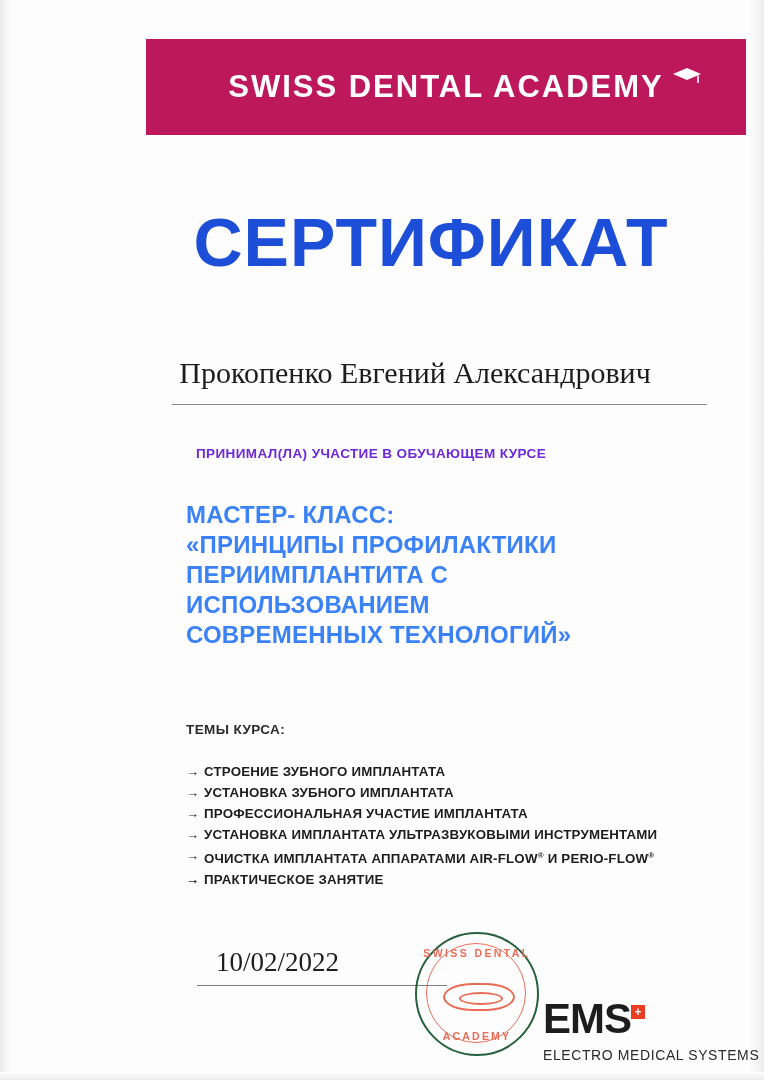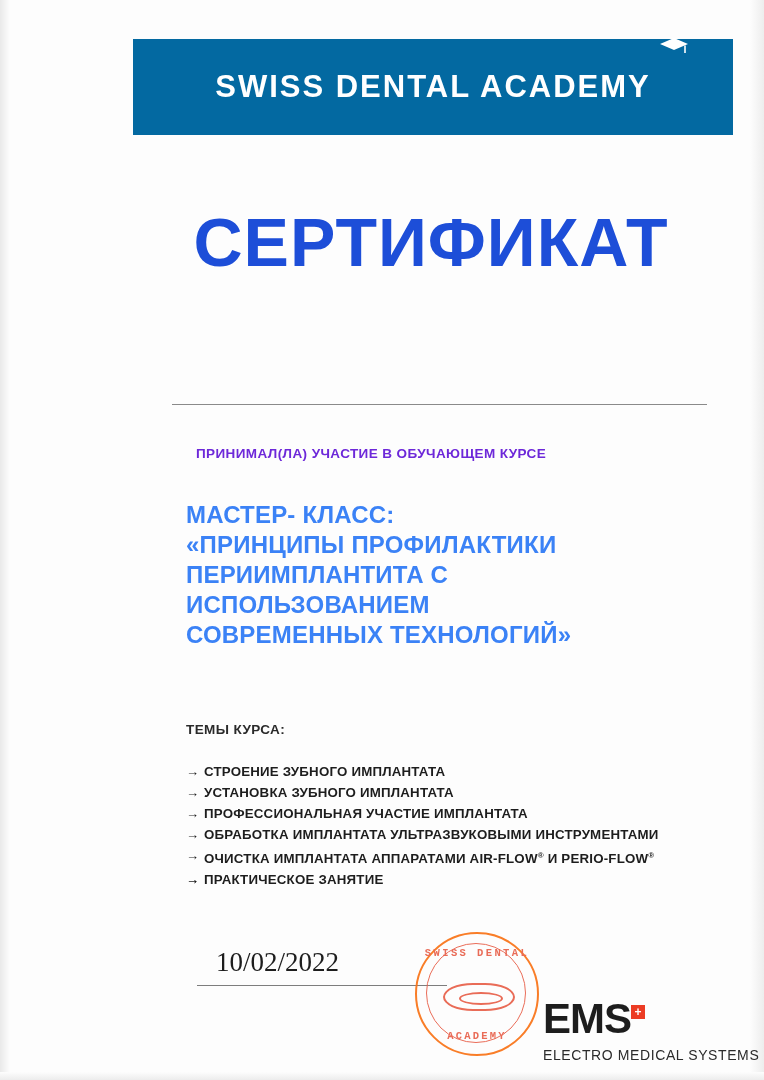--- a/index.html
+++ b/index.html
@@ -35,26 +35,27 @@
   .scan-edge-bottom {
     position: absolute;
     left: 0; bottom: 0;
     width: 764px; height: 8px;
     background: linear-gradient(to top, #ececec, #fdfdfd);
   }
 
   
   .header-band {
     position: absolute;
-    left: 133px;
+    left: 146px;
     top: 39px;
     width: 600px;
     height: 96px;
-    background: #0369a1;
+    background: #be185d;
     display: flex;
+    align-items: center;
     justify-content: center;
   }
   .brand-wrap {
     position: relative;
     display: flex;
     align-items: center;
     justify-content: center;
     width: 100%;
   }
   .brand-text {
@@ -199,24 +200,23 @@
   }
 
   
   .stamp {
     position: absolute;
     left: 415px;
     top: 932px;
     width: 120px;
     height: 120px;
     border-radius: 50%;
-    border: 2px solid #f97316;
+    border: 2px solid #14532d;
     color: #e8604a;
     opacity: 0.92;
-    font-family: Liberation Mono, monospace;
   }
   .stamp-inner {
     position: absolute;
     left: 9px; top: 9px;
     width: 98px; height: 98px;
     border-radius: 50%;
     border: 1px solid #e8604a;
   }
   .stamp-top, .stamp-bottom {
     position: absolute;
@@ -306,39 +306,40 @@
           <polygon points="15,1 29,7 15,13 1,7" fill="#ffffff"></polygon>
           <path d="M24,10 L24,17 Q24,20 15,20 Q6,20 6,17 L6,10" fill="none" stroke="#ffffff" stroke-width="0"></path>
           <path d="M26,8.5 L26,16" stroke="#ffffff" stroke-width="1.6" fill="none"></path>
         </svg>
       </span>
     </div>
   </div>
 
   <div class="cert-title">СЕРТИФИКАТ</div>
 
+  <div class="recipient">Прокопенко Евгений Александрович</div>
   <div class="recipient-rule"></div>
 
   <div class="participated">ПРИНИМАЛ(ЛА) УЧАСТИЕ В ОБУЧАЮЩЕМ КУРСЕ</div>
 
   <div class="course-title">
     <div>МАСТЕР- КЛАСС:</div>
     <div>«ПРИНЦИПЫ ПРОФИЛАКТИКИ</div>
     <div>ПЕРИИМПЛАНТИТА С</div>
     <div>ИСПОЛЬЗОВАНИЕМ</div>
     <div>СОВРЕМЕННЫХ ТЕХНОЛОГИЙ»</div>
   </div>
 
   <div class="topics-heading">ТЕМЫ КУРСА:</div>
 
   <ul class="topics-list">
     <li><span class="arrow">→</span><span>СТРОЕНИЕ ЗУБНОГО ИМПЛАНТАТА</span></li>
     <li><span class="arrow">→</span><span>УСТАНОВКА ЗУБНОГО ИМПЛАНТАТА</span></li>
     <li><span class="arrow">→</span><span>ПРОФЕССИОНАЛЬНАЯ УЧАСТИЕ ИМПЛАНТАТА</span></li>
-    <li><span class="arrow">→</span><span>ОБРАБОТКА ИМПЛАНТАТА УЛЬТРАЗВУКОВЫМИ ИНСТРУМЕНТАМИ</span></li>
+    <li><span class="arrow">→</span><span>УСТАНОВКА ИМПЛАНТАТА УЛЬТРАЗВУКОВЫМИ ИНСТРУМЕНТАМИ</span></li>
     <li><span class="arrow">→</span><span>ОЧИСТКА ИМПЛАНТАТА АППАРАТАМИ AIR-FLOW<sup>®</sup> И PERIO-FLOW<sup>®</sup></span></li>
     <li><span class="arrow">→</span></li>
     <li><span class="arrow">→</span><span>ПРАКТИЧЕСКОЕ ЗАНЯТИЕ</span></li>
   </ul>
 
   <div class="date">10/02/2022</div>
   <div class="date-rule"></div>
 
   <div class="stamp">
     <div class="stamp-inner"></div>

